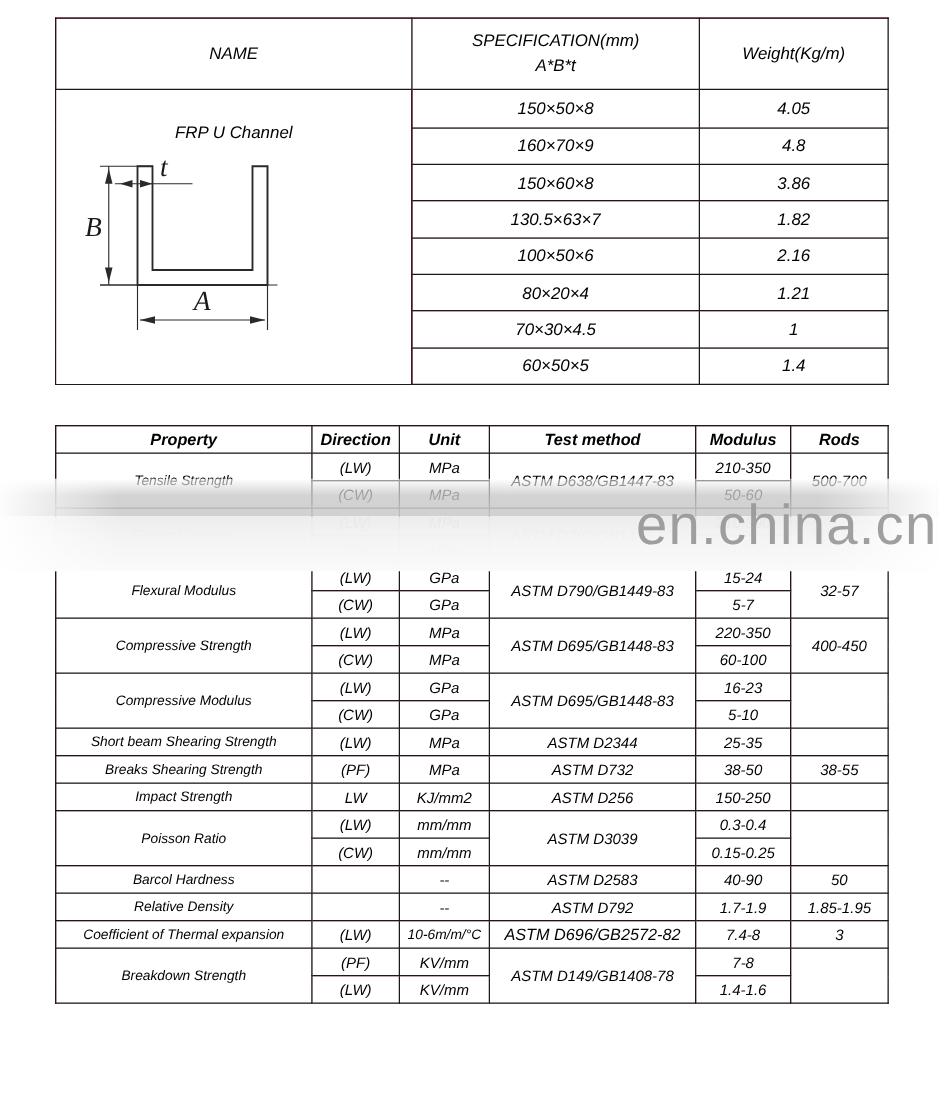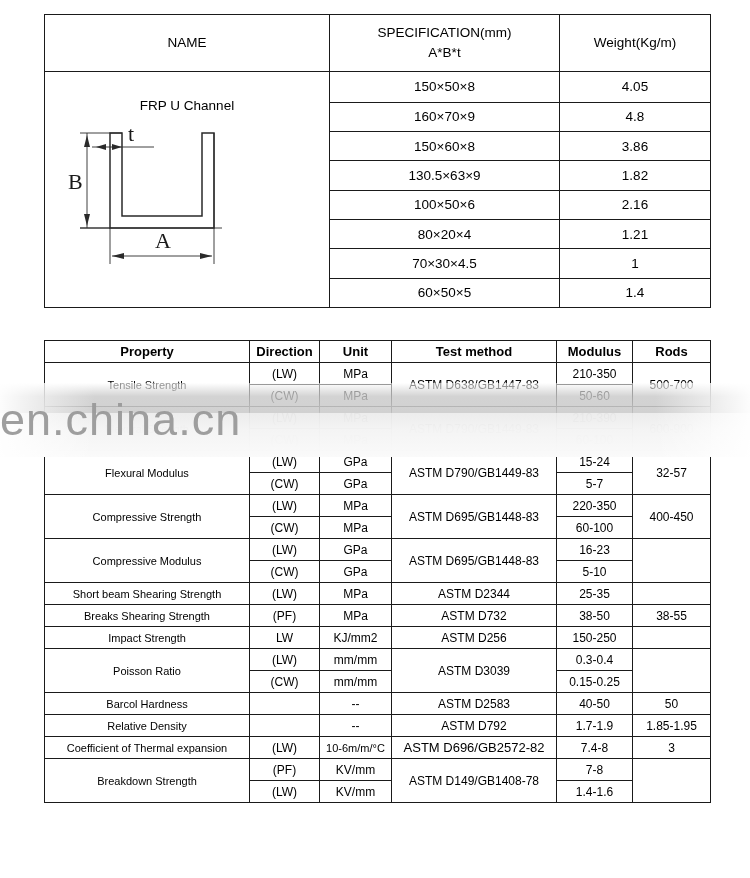--- a/index.html
+++ b/index.html
@@ -15,20 +15,21 @@
     color: #000000;
     overflow: hidden;
   }
 
   
   .tbl {
     position: absolute;
     border-collapse: collapse;
     table-layout: fixed;
     background: #be185d;
+    font-style: italic;
   }
   .tbl td, .tbl th {
     border: 1px solid #1a1a1a;
     text-align: center;
     vertical-align: middle;
     font-weight: normal;
     padding: 0 2px;
     background: #fff;
   }
 
@@ -115,21 +116,21 @@
     background: linear-gradient(to right, rgba(255,255,255,0.95), rgba(255,255,255,0));
   }
   .wm-side-fade-r {
     position: absolute; right: 0; top: 0; width: 95px; height: 100%;
     background: linear-gradient(to left, rgba(255,255,255,0.95), rgba(255,255,255,0));
   }
   .wm-text {
     position: absolute;
     left: 0; top: 14px;
     width: 100%;
-    text-align: left;
+    text-align: right;
     font-family: "Liberation Sans", sans-serif;
     font-size: 45px;
     letter-spacing: 1px;
     color: #9a9a9a;
     opacity: 0.95;
     line-height: 1;
   }
 </style>
 </head>
 <body>
@@ -197,21 +198,21 @@
     </tr>
     <tr>
       <td>160×70×9</td>
       <td>4.8</td>
     </tr>
     <tr>
       <td>150×60×8</td>
       <td>3.86</td>
     </tr>
     <tr>
-      <td>130.5×63×9</td>
+      <td>130.5×63×7</td>
       <td>1.82</td>
     </tr>
     <tr>
       <td>100×50×6</td>
       <td>2.16</td>
     </tr>
     <tr>
       <td>80×20×4</td>
       <td>1.21</td>
     </tr>
@@ -354,21 +355,21 @@
       <td>(CW)</td>
       <td>mm/mm</td>
       <td>0.15-0.25</td>
     </tr>
 
     <tr>
       <td class="prop">Barcol Hardness</td>
       <td></td>
       <td>--</td>
       <td>ASTM D2583</td>
-      <td>40-50</td>
+      <td>40-90</td>
       <td>50</td>
     </tr>
 
     <tr>
       <td class="prop">Relative Density</td>
       <td></td>
       <td>--</td>
       <td>ASTM D792</td>
       <td>1.7-1.9</td>
       <td>1.85-1.95</td>

